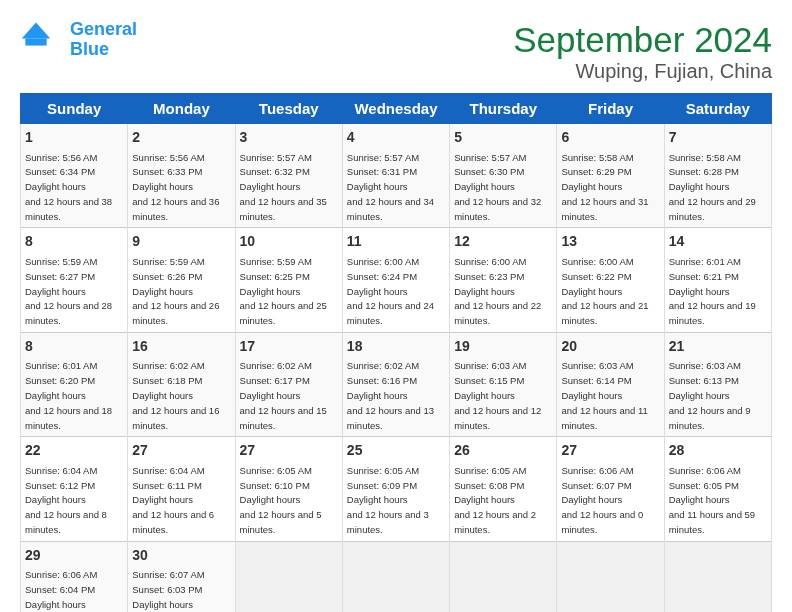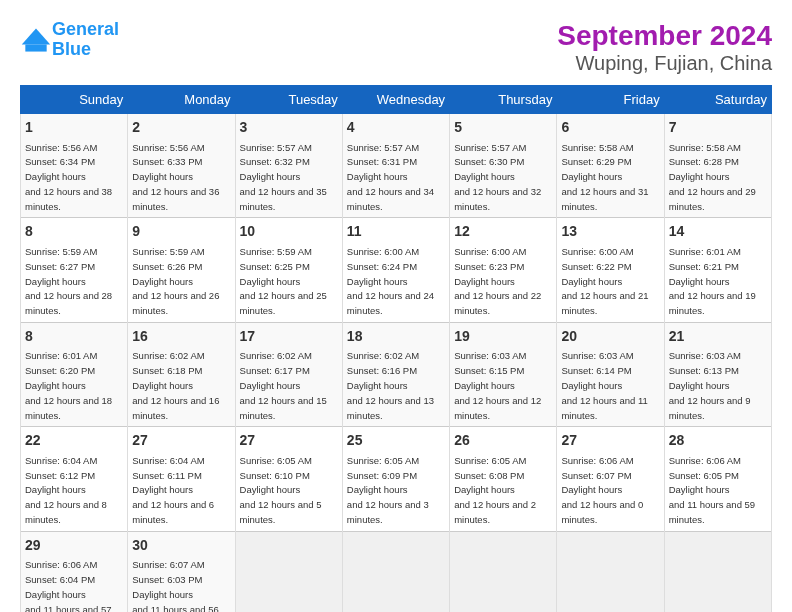--- a/index.html
+++ b/index.html
@@ -11,62 +11,62 @@
       padding: 20px;
     }
     .header {
       display: flex;
       justify-content: space-between;
       align-items: flex-start;
       margin-bottom: 10px;
     }
     .logo {
       display: flex;
-      align-items: center;
-      gap: 0;
+      align-items: flex-start;
+      gap: 18px;
     }
     .logo-text {
       font-size: 18px;
       font-weight: bold;
       color: #333;
       line-height: 1.1;
     }
     .logo-text span {
       color: #2196F3;
     }
     .logo-icon {
       width: 32px;
       height: 28px;
     }
     .title-block {
       text-align: right;
     }
     .month-title {
-      font-size: 28px;
-      font-weight: bold;
-      color: #a21caf;
+      font-size: 35px;
+      font-weight: normal;
+      color: #15803d;
     }
     .subtitle {
       font-size: 20px;
       color: #555;
     }
     table {
       width: 100%;
       border-collapse: collapse;
       font-size: 10.5px;
     }
     thead tr {
       background-color: #1565C0;
       color: #fff;
     }
     thead th {
       padding: 6px 4px;
-      text-align: right;
-      font-size: 13px;
-      font-weight: normal;
+      text-align: center;
+      font-size: 15px;
+      font-weight: bold;
       width: calc(100% / 7);
       border: 1px solid #1565C0;
     }
     tbody tr {
       border-bottom: 1px solid #ccc;
     }
     tbody td {
       vertical-align: top;
       padding: 4px 4px;
       border-right: 1px solid #ddd;

